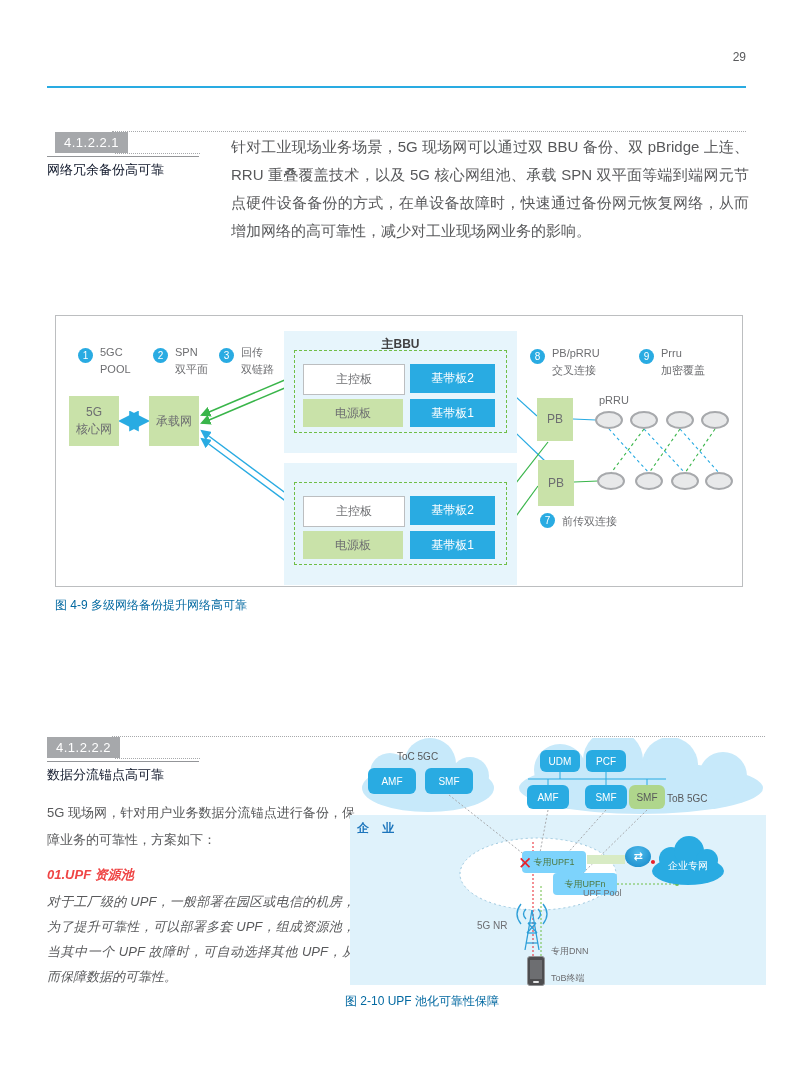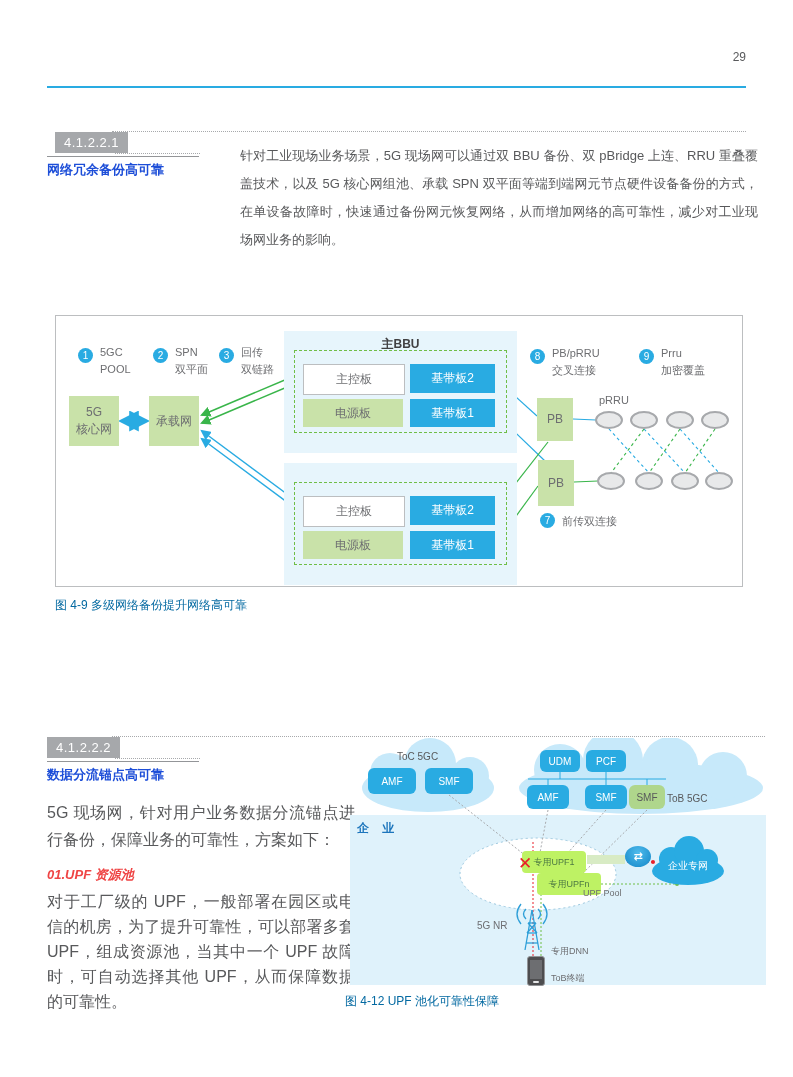--- a/index.html
+++ b/index.html
@@ -3,24 +3,24 @@
 <meta charset="utf-8">
 <style>
   html,body{margin:0;padding:0;background:#fff}
   .page{position:relative;width:793px;height:1077px;background:#fff;overflow:hidden;
         font-family:"Liberation Sans","DejaVu Sans",sans-serif;color:#58595B}
   .page-num{position:absolute;left:716px;top:50px;width:30px;text-align:right;font-size:12px;color:#58595B}
   .top-rule{position:absolute;left:47px;top:86px;width:699px;height:2px;background:#29ABE2}
   .dotline{position:absolute;border-top:1px dotted #A7A9AC}
   .solidline{position:absolute;border-top:1px solid #939598}
   .sec-num{position:absolute;background:#A6A8AB;color:#fff;font-size:13px;padding:3px 9px;letter-spacing:.5px}
-  .sec-title{position:absolute;font-size:13px;font-weight:bold;color:#1d4ed8}
-  .body-col{position:absolute;margin:12px;font-size:13px;line-height:28px;color:#58595B;text-align:justify}
-  .body-col2{position:absolute;margin:0;font-size:16px;line-height:27px;color:#58595B;text-align:justify}
-  .it{}
+  .sec-title{position:absolute;font-size:13px;font-weight:normal;color:#0f172a}
+  .body-col{position:absolute;margin:3px;font-size:15px;line-height:28px;color:#58595B;text-align:justify}
+  .body-col2{position:absolute;margin:0;font-size:13px;line-height:27px;color:#58595B;text-align:justify}
+  .it{font-style:italic}
   .sub-head{position:absolute;font-size:13px;font-style:italic;font-weight:bold;color:#ef4444}
   .caption{position:absolute;font-size:12px;color:#0369a1}
   
   .fig1{position:absolute;left:55px;top:315px;width:686px;height:270px;border:1px solid #BCBEC0;background:#fff}
   .fig1 svg,.fig2 svg{position:absolute;left:0;top:0}
   .lg{position:absolute;display:flex;gap:7px;align-items:flex-start}
   .lgc{width:15px;height:15px;border-radius:50%;background:#29ABE2;color:#fff;font-size:10px;
        display:flex;align-items:center;justify-content:center;flex:0 0 15px;margin-top:4px}
   .lgt{font-size:11px;color:#6D6E71;line-height:17px;white-space:nowrap}
   .gbox{position:absolute;background:#C9E2A9;color:#6D6E71;display:flex;flex-direction:column;
@@ -35,21 +35,21 @@
   .sm{position:absolute;font-size:11px;color:#6D6E71;white-space:nowrap}
   
   .fig2{position:absolute;left:345px;top:738px;width:423px;height:250px}
   .ent{position:absolute;left:5px;top:77px;width:416px;height:170px;background:#DFF2FB}
   .ent-label{position:absolute;left:12px;top:82px;font-size:12px;font-weight:bold;color:#1C75BC;letter-spacing:5px}
   .nf{position:absolute;border-radius:6px;background:#29ABE2;color:#fff;display:flex;
       align-items:center;justify-content:center;font-size:10px}
   .nf.green{background:#AFD68C;color:#58595B}
   .cl{position:absolute;font-size:10px;color:#58595B;white-space:nowrap}
   .tiny{position:absolute;font-size:9px;color:#6D6E71;white-space:nowrap}
-  .upf{position:absolute;height:22px;background:#bef264;border-radius:4px;color:#4E7A43;
+  .upf{position:absolute;height:22px;background:#7dd3fc;border-radius:4px;color:#4E7A43;
        font-size:9px;display:flex;align-items:center;justify-content:center}
   .gbar{position:absolute;left:242px;top:117px;width:38px;height:9px;background:#D8EBC4}
   .router{position:absolute;left:280px;top:108px;width:26px;height:21px;border-radius:50%;
           background:radial-gradient(circle at 50% 32%,#4FBBEC,#1286C7);color:#fff;font-size:11px;
           display:flex;align-items:center;justify-content:center;font-weight:bold}
   .entnet-label{position:absolute;left:313px;top:121px;width:60px;text-align:center;color:#fff;font-size:10px}
   .xmark{position:absolute;left:173px;top:115px;font-size:17px;font-weight:bold;color:#E8212A}
   .phone{position:absolute;left:182px;top:218px;width:16px;height:28px;background:#4D4D4F;
          border-radius:3px;border:1px solid #939598}
   .phone .scr{position:absolute;left:2px;right:2px;top:3px;bottom:6px;background:#6D6E71}
@@ -265,30 +265,30 @@
     <div class="nf" style="left:195px;top:12px;width:40px;height:22px">UDM</div>
     <div class="nf" style="left:241px;top:12px;width:40px;height:22px">PCF</div>
     <div class="nf" style="left:182px;top:47px;width:42px;height:24px">AMF</div>
     <div class="nf" style="left:240px;top:47px;width:42px;height:24px">SMF</div>
     <div class="nf green" style="left:284px;top:47px;width:36px;height:24px">SMF</div>
     <div class="cl" style="left:322px;top:55px">ToB 5GC</div>
 
     <div class="ent-label">企 业</div>
 
     <div class="upf" style="left:177px;top:113px;width:64px">专用UPF1</div>
-    <div class="upf" style="left:192px;top:135px;width:64px">专用UPFn</div>
+    <div class="upf" style="left:208px;top:135px;width:64px">专用UPFn</div>
     <div class="tiny" style="left:238px;top:150px">UPF Pool</div>
     <div class="xmark">✕</div>
     <div class="gbar"></div>
     <div class="router">⇄</div>
     <div class="entnet-label">企业专网</div>
 
     <div class="tiny" style="left:132px;top:182px;font-size:10px">5G NR</div>
     <div class="tiny" style="left:206px;top:207px">专用DNN</div>
     <div class="phone">
       <div class="scr"></div>
       <div class="home"></div>
     </div>
     <div class="tiny" style="left:206px;top:234px">ToB终端</div>
   </div>
-  <div class="caption" style="left:345px;top:993px">图 4-12 UPF 池化可靠性保障</div>
+  <div class="caption" style="left:345px;top:993px">图 2-10 UPF 池化可靠性保障</div>
 
 </div>
 
 </body></html>

